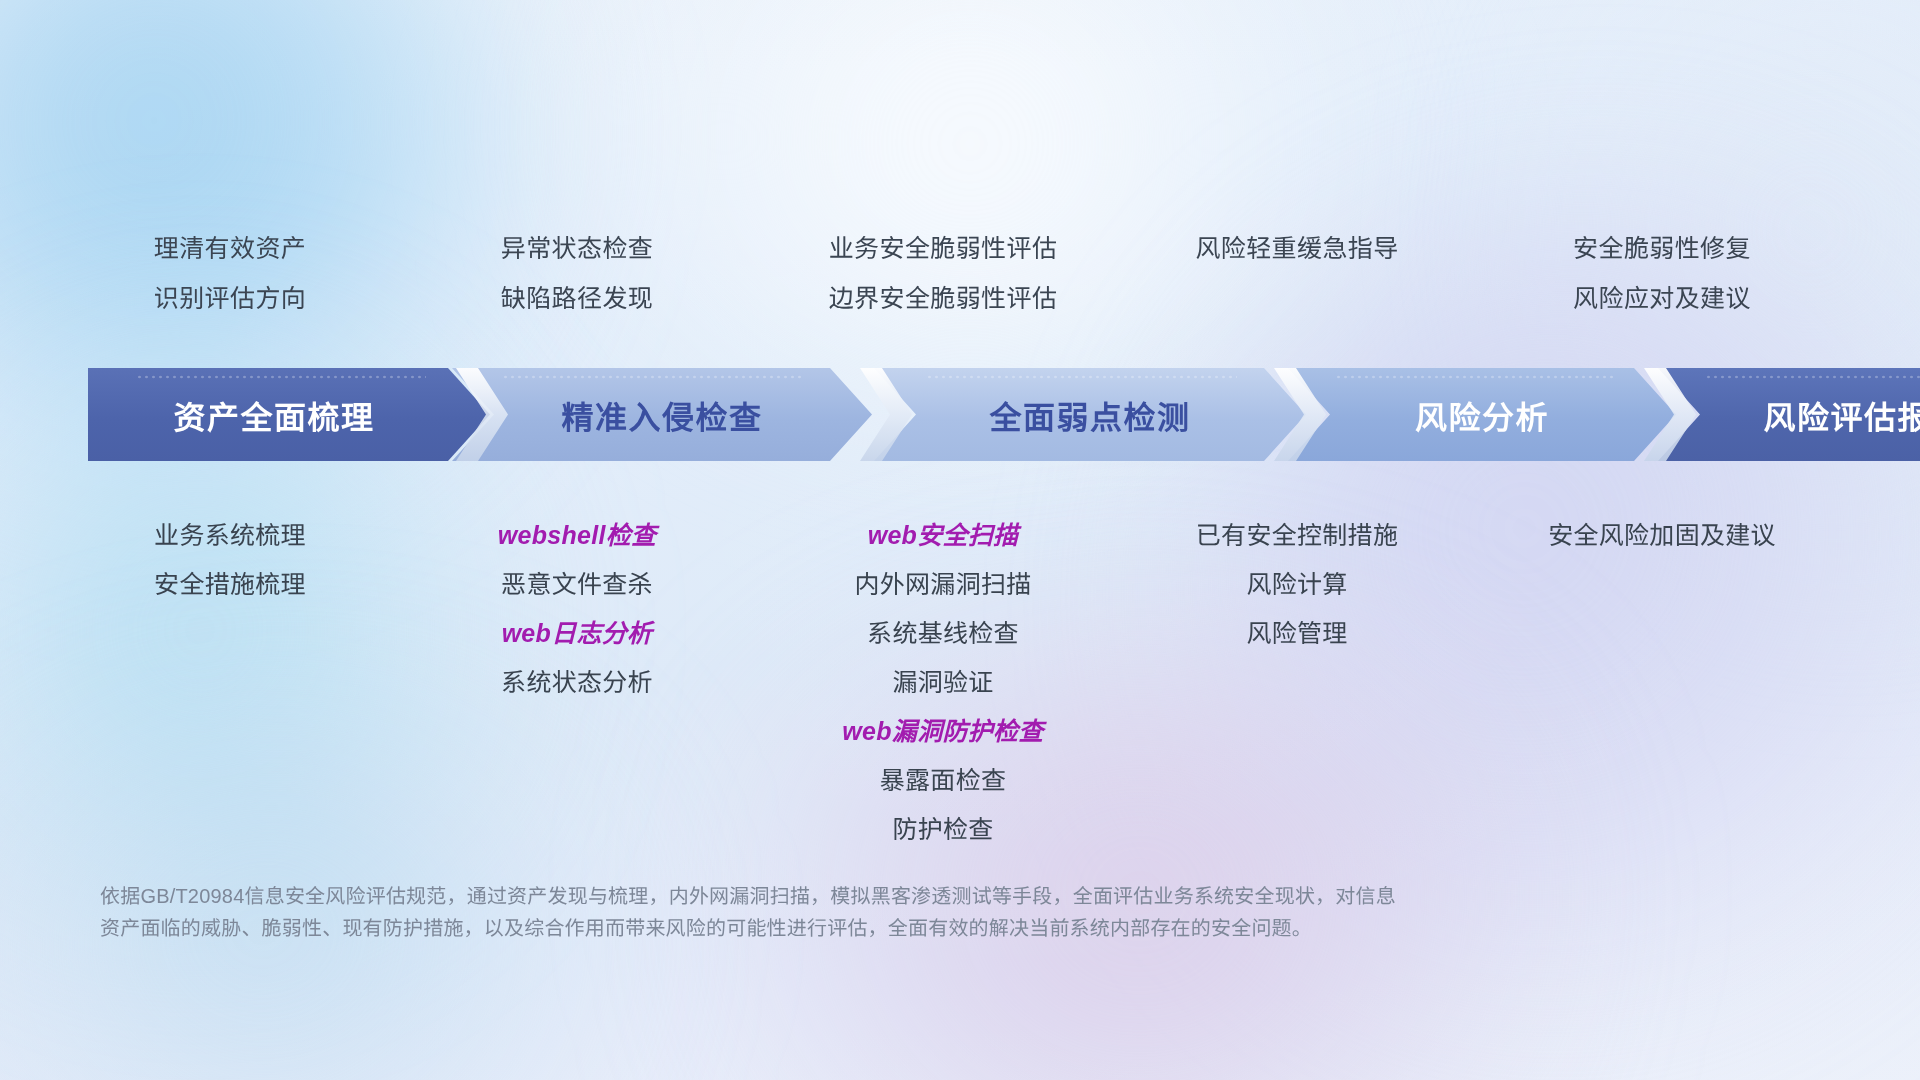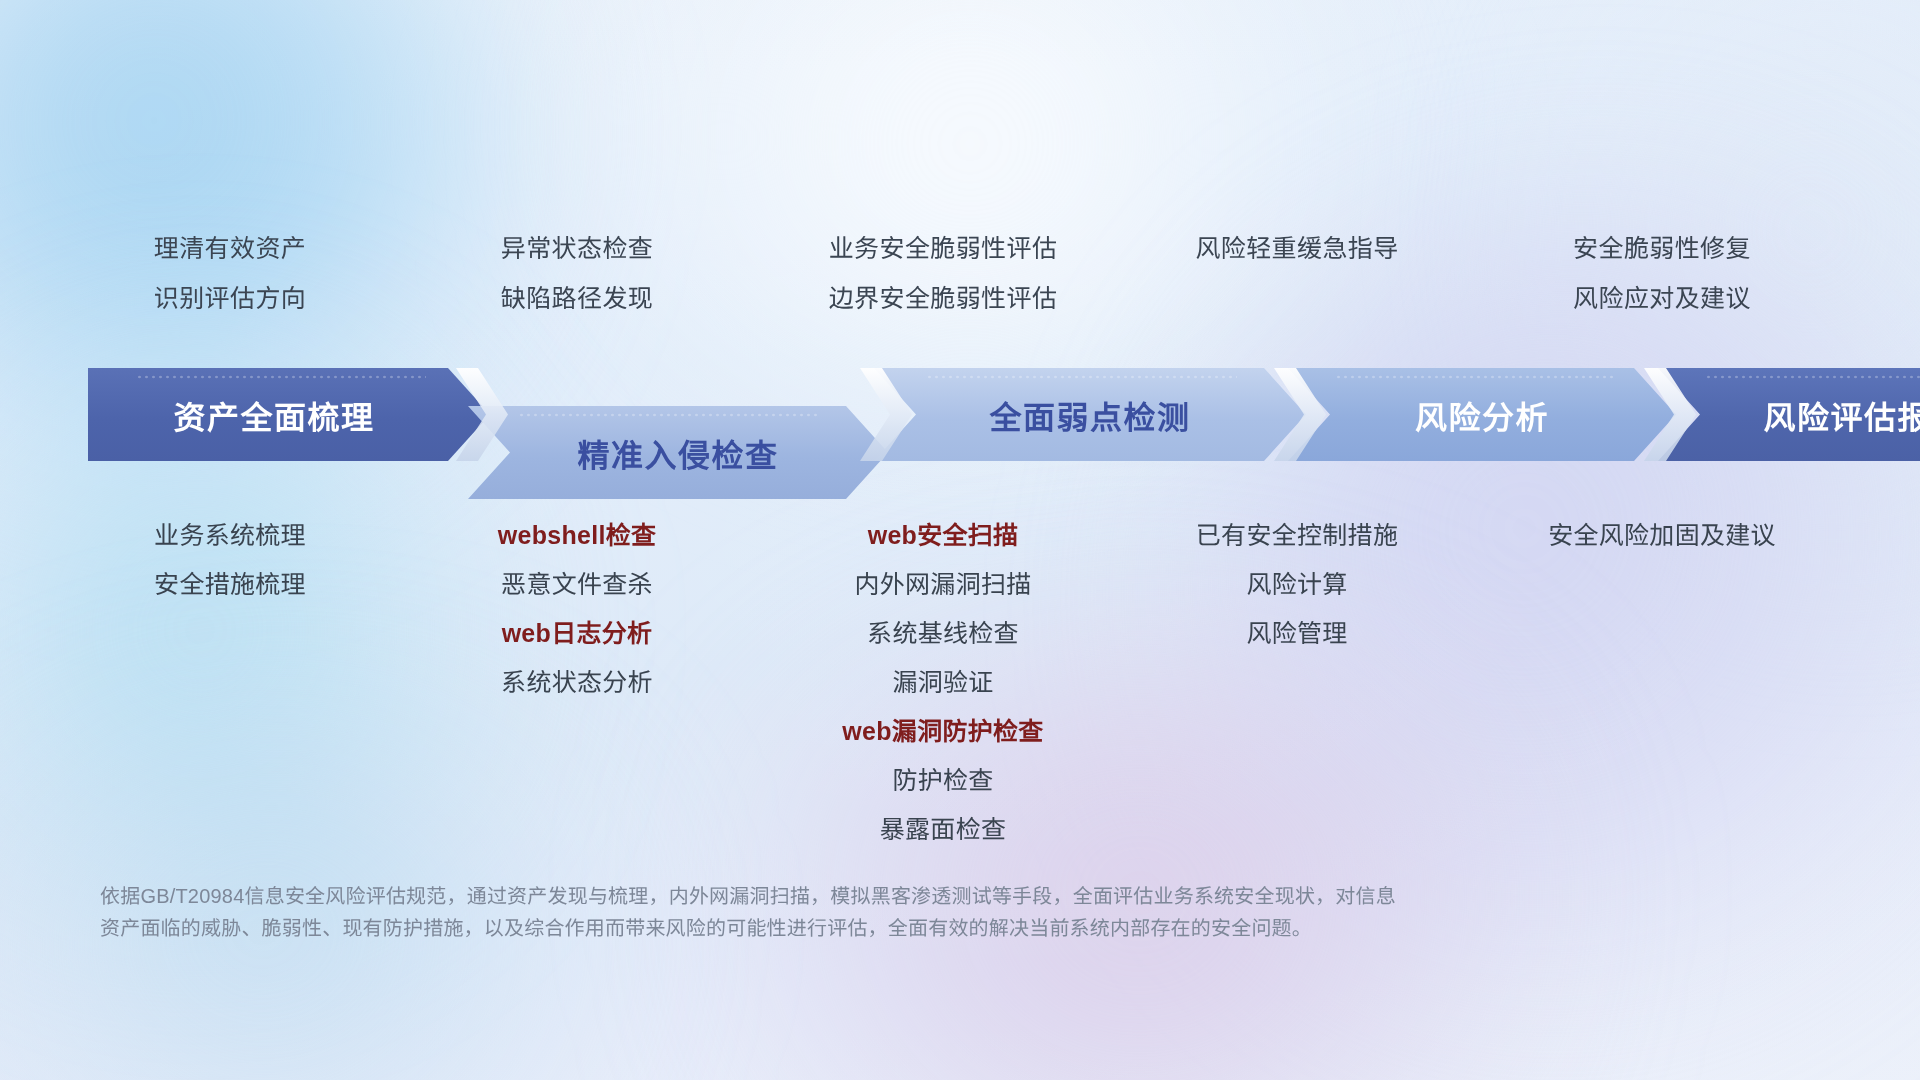--- a/index.html
+++ b/index.html
@@ -132,24 +132,24 @@
     clip-path: polygon(0 0, calc(100% - 42px) 0, 100% 50%, calc(100% - 42px) 100%, 0 100%, 42px 50%);
   }
 
   .chev-1 {
     left: 0px; width: 402px;
     background: linear-gradient(180deg, #5a71b6 0%, #4d64ab 55%, #4a60a6 100%);
     color: #ffffff;
     padding-right: 30px;
   }
   .chev-2 {
-    left: 380px; width: 420px;
+    left: 364px; width: 420px;
     background: linear-gradient(180deg, #b3c6e8 0%, #9db5e0 55%, #96aedb 100%);
     color: #3a4fa0;
-    padding-left: 26px; padding-right: 26px; margin-top: 38px;
+    padding-left: 26px; padding-right: 26px;
   }
   .chev-3 {
     left: 786px; width: 432px;
     background: linear-gradient(180deg, #c3d3ee 0%, #aac0e6 55%, #a3bae2 100%);
     color: #3a4fa0;
     padding-left: 26px; padding-right: 26px;
   }
   .chev-4 {
     left: 1200px; width: 388px;
     background: linear-gradient(180deg, #a9c0e6 0%, #92aede 55%, #8aa7da 100%);
@@ -207,21 +207,22 @@
   .bl5 { left: 1662px; transform: translateX(-50%); }
 
   .bitem {
     color: #39434f;
     font-size: 25px;
     line-height: 49px;
     letter-spacing: 0.3px;
   }
   .bitem.strong {
     font-weight: bold;
-    color: #7f1d1d;
+    color: #a21caf;
+    font-style: italic;
   }
 
   
   .footer {
     position: absolute;
     left: 100px;
     top: 880px;
     width: 1510px;
     color: #7d8798;
     font-size: 20px;
@@ -297,22 +298,22 @@
       <div class="bitem strong">web日志分析</div>
       <div class="bitem">系统状态分析</div>
     </div>
 
     <div class="blist bl3">
       <div class="bitem strong">web安全扫描</div>
       <div class="bitem">内外网漏洞扫描</div>
       <div class="bitem">系统基线检查</div>
       <div class="bitem">漏洞验证</div>
       <div class="bitem strong">web漏洞防护检查</div>
+      <div class="bitem">暴露面检查</div>
       <div class="bitem">防护检查</div>
-      <div class="bitem">暴露面检查</div>
     </div>
 
     <div class="blist bl4">
       <div class="bitem">已有安全控制措施</div>
       <div class="bitem">风险计算</div>
       <div class="bitem">风险管理</div>
     </div>
 
     <div class="blist bl5">
       <div class="bitem">安全风险加固及建议</div>

